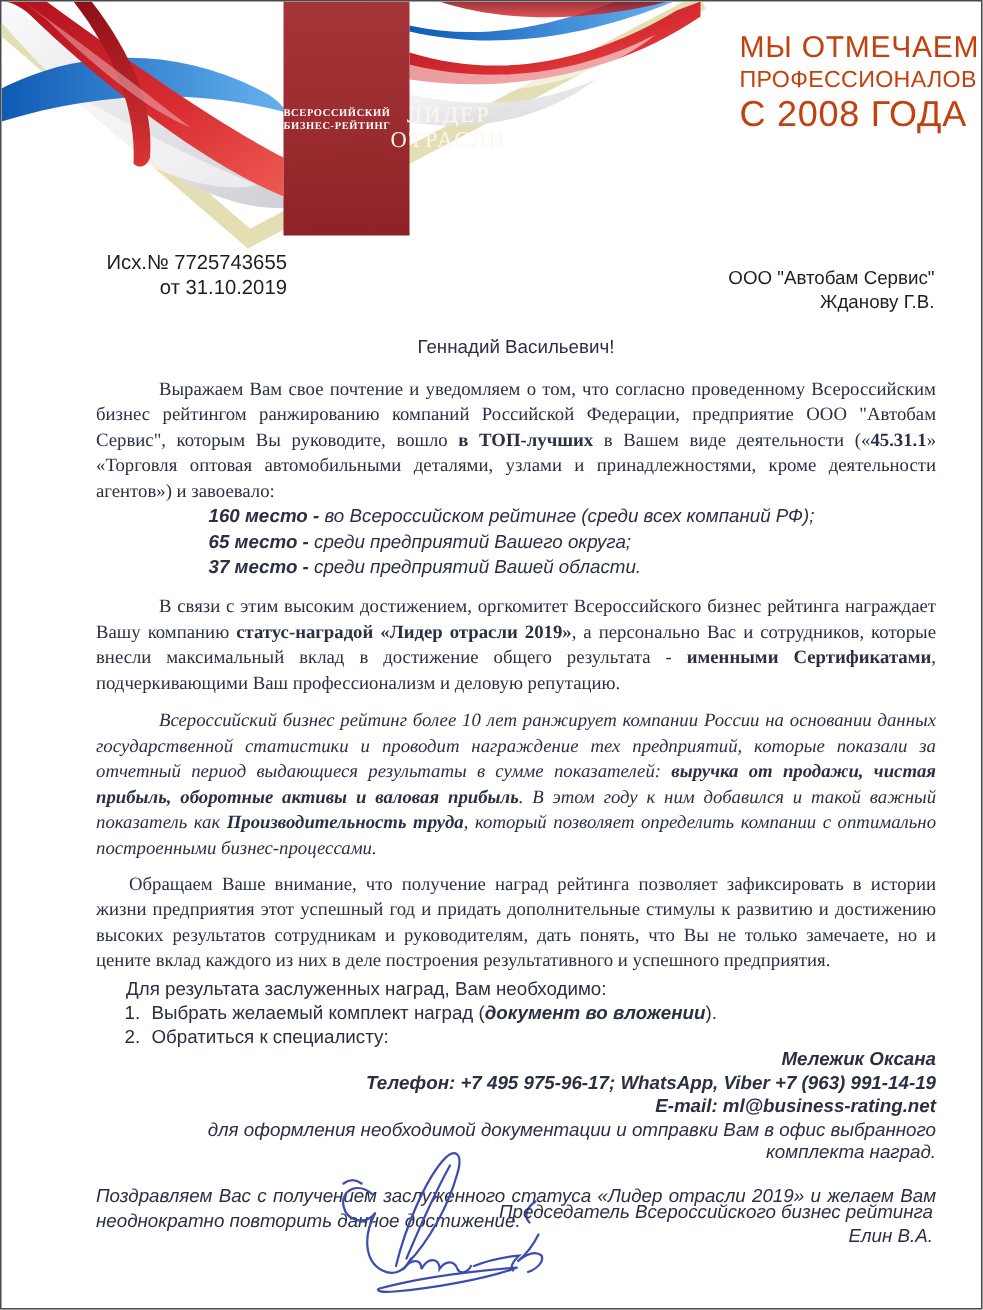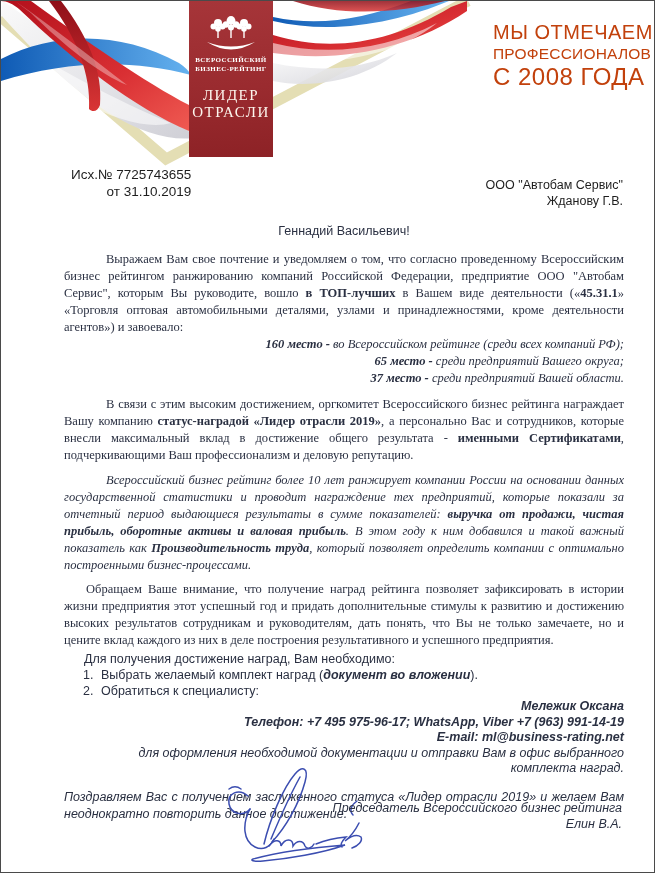--- a/index.html
+++ b/index.html
@@ -7,21 +7,21 @@
   .page{
     position:relative;width:655px;height:873px;box-sizing:border-box;
     background:#fff;border:1px solid #4a4a4a;overflow:hidden;
     font-family:"Liberation Sans",sans-serif;color:#2a3042;margin:0 auto;
   }
   
   .header-svg{position:absolute;left:0;top:0;}
   .banner{
     position:absolute;left:188px;top:0;width:84px;height:156px;
     background:linear-gradient(178deg,#a63539 0%,#9a2b2f 55%,#8d2226 100%);
-    display:flex;flex-direction:column;align-items:center;
+    display:flex;flex-direction:row;align-items:center;
   }
   .banner .emblem{margin-top:9px;}
   .banner .org{
     margin-top:2px;font-family:"Liberation Serif",serif;font-weight:bold;
     font-size:7px;letter-spacing:.4px;color:#fff;text-align:center;line-height:9px;
   }
   .banner .award{
     margin-top:13px;font-family:"Liberation Serif",serif;font-size:15px;
     letter-spacing:1.5px;color:#fdf6ee;text-align:center;line-height:17px;
   }
@@ -35,21 +35,21 @@
   
   .body{
     position:absolute;left:63px;top:222px;width:560px;
     font-size:12.5px;line-height:17px;text-align:justify;
   }
   .salutation{text-align:center;margin-bottom:11px;}
   .para{text-indent:42px;font-family:Liberation Serif, serif;}
   .para.small-indent{text-indent:22px;}
   .mt9{margin-top:9px;} .mt8{margin-top:8px;} .mt7{margin-top:7px;}
   .b{font-weight:bold;text-align:center;} .i{font-style:italic;} .bi{font-weight:bold;font-style:italic;}
-  .rankings{margin-left:75px;text-align:right;font-family:Liberation Serif, serif;}
+  .rankings{margin-left:75px;text-align:left;}
   .steps-intro{margin-top:2px;text-indent:20px;text-align:left;}
   .step{display:flex;line-height:15.5px;text-align:left;}
   .step .num{flex:0 0 18px;margin-left:19px;}
   .contact-line{margin-left:37px;line-height:15.5px;text-align:right;font-style:italic;}
   .closing{margin-top:12px;text-align:justify;line-height:17px;}
   
   .sig-block{position:absolute;right:32px;top:799px;text-align:right;font-size:12.5px;line-height:16px;font-style:italic;}
   .sig-svg{position:absolute;left:200px;top:752px;pointer-events:none;}
 </style>
 </head>
@@ -152,21 +152,21 @@
       <div><span class="bi">65 место - </span><span class="i">среди предприятий Вашего округа;</span></div>
       <div><span class="bi">37 место - </span><span class="i">среди предприятий Вашей области.</span></div>
     </div>
 
     <div class="para mt9"><span>В связи с этим высоким достижением, оргкомитет Всероссийского бизнес рейтинга награждает Вашу компанию </span><span class="b">статус-наградой «Лидер отрасли 2019»</span><span>, а персонально Вас и сотрудников, которые внесли максимальный вклад в достижение общего результата - </span><span class="b">именными Сертификатами</span><span>, подчеркивающими Ваш профессионализм и деловую репутацию.</span></div>
 
     <div class="para mt8"><span class="i">Всероссийский бизнес рейтинг более 10 лет ранжирует компании России на основании данных государственной статистики и проводит награждение тех предприятий, которые показали за отчетный период выдающиеся результаты в сумме показателей: </span><span class="b i">выручка от продажи, чистая прибыль, оборотные активы и валовая прибыль</span><span class="i">. В этом году к ним добавился и такой важный показатель как </span><span class="b i">Производительность труда</span><span class="i">, который позволяет определить компании с оптимально построенными бизнес-процессами.</span></div>
 
     <div class="para small-indent mt7"><span>Обращаем Ваше внимание, что получение наград рейтинга позволяет зафиксировать в истории жизни предприятия этот успешный год и придать дополнительные стимулы к развитию и достижению высоких результатов сотрудникам и руководителям, дать понять, что Вы не только замечаете, но и цените вклад каждого из них в деле построения результативного и успешного предприятия.</span></div>
 
-    <div class="steps-intro mt7">Для получения достижение наград, Вам необходимо:</div>
+    <div class="steps-intro mt7">Для результата заслуженных наград, Вам необходимо:</div>
 
     <div class="step">
       <span class="num">1.</span>
       <span><span>Выбрать желаемый комплект наград (</span><span class="b i">документ во вложении</span><span>).</span></span>
     </div>
     <div class="step">
       <span class="num">2.</span>
       <span><span>Обратиться к специалисту:</span></span>
     </div>
 

